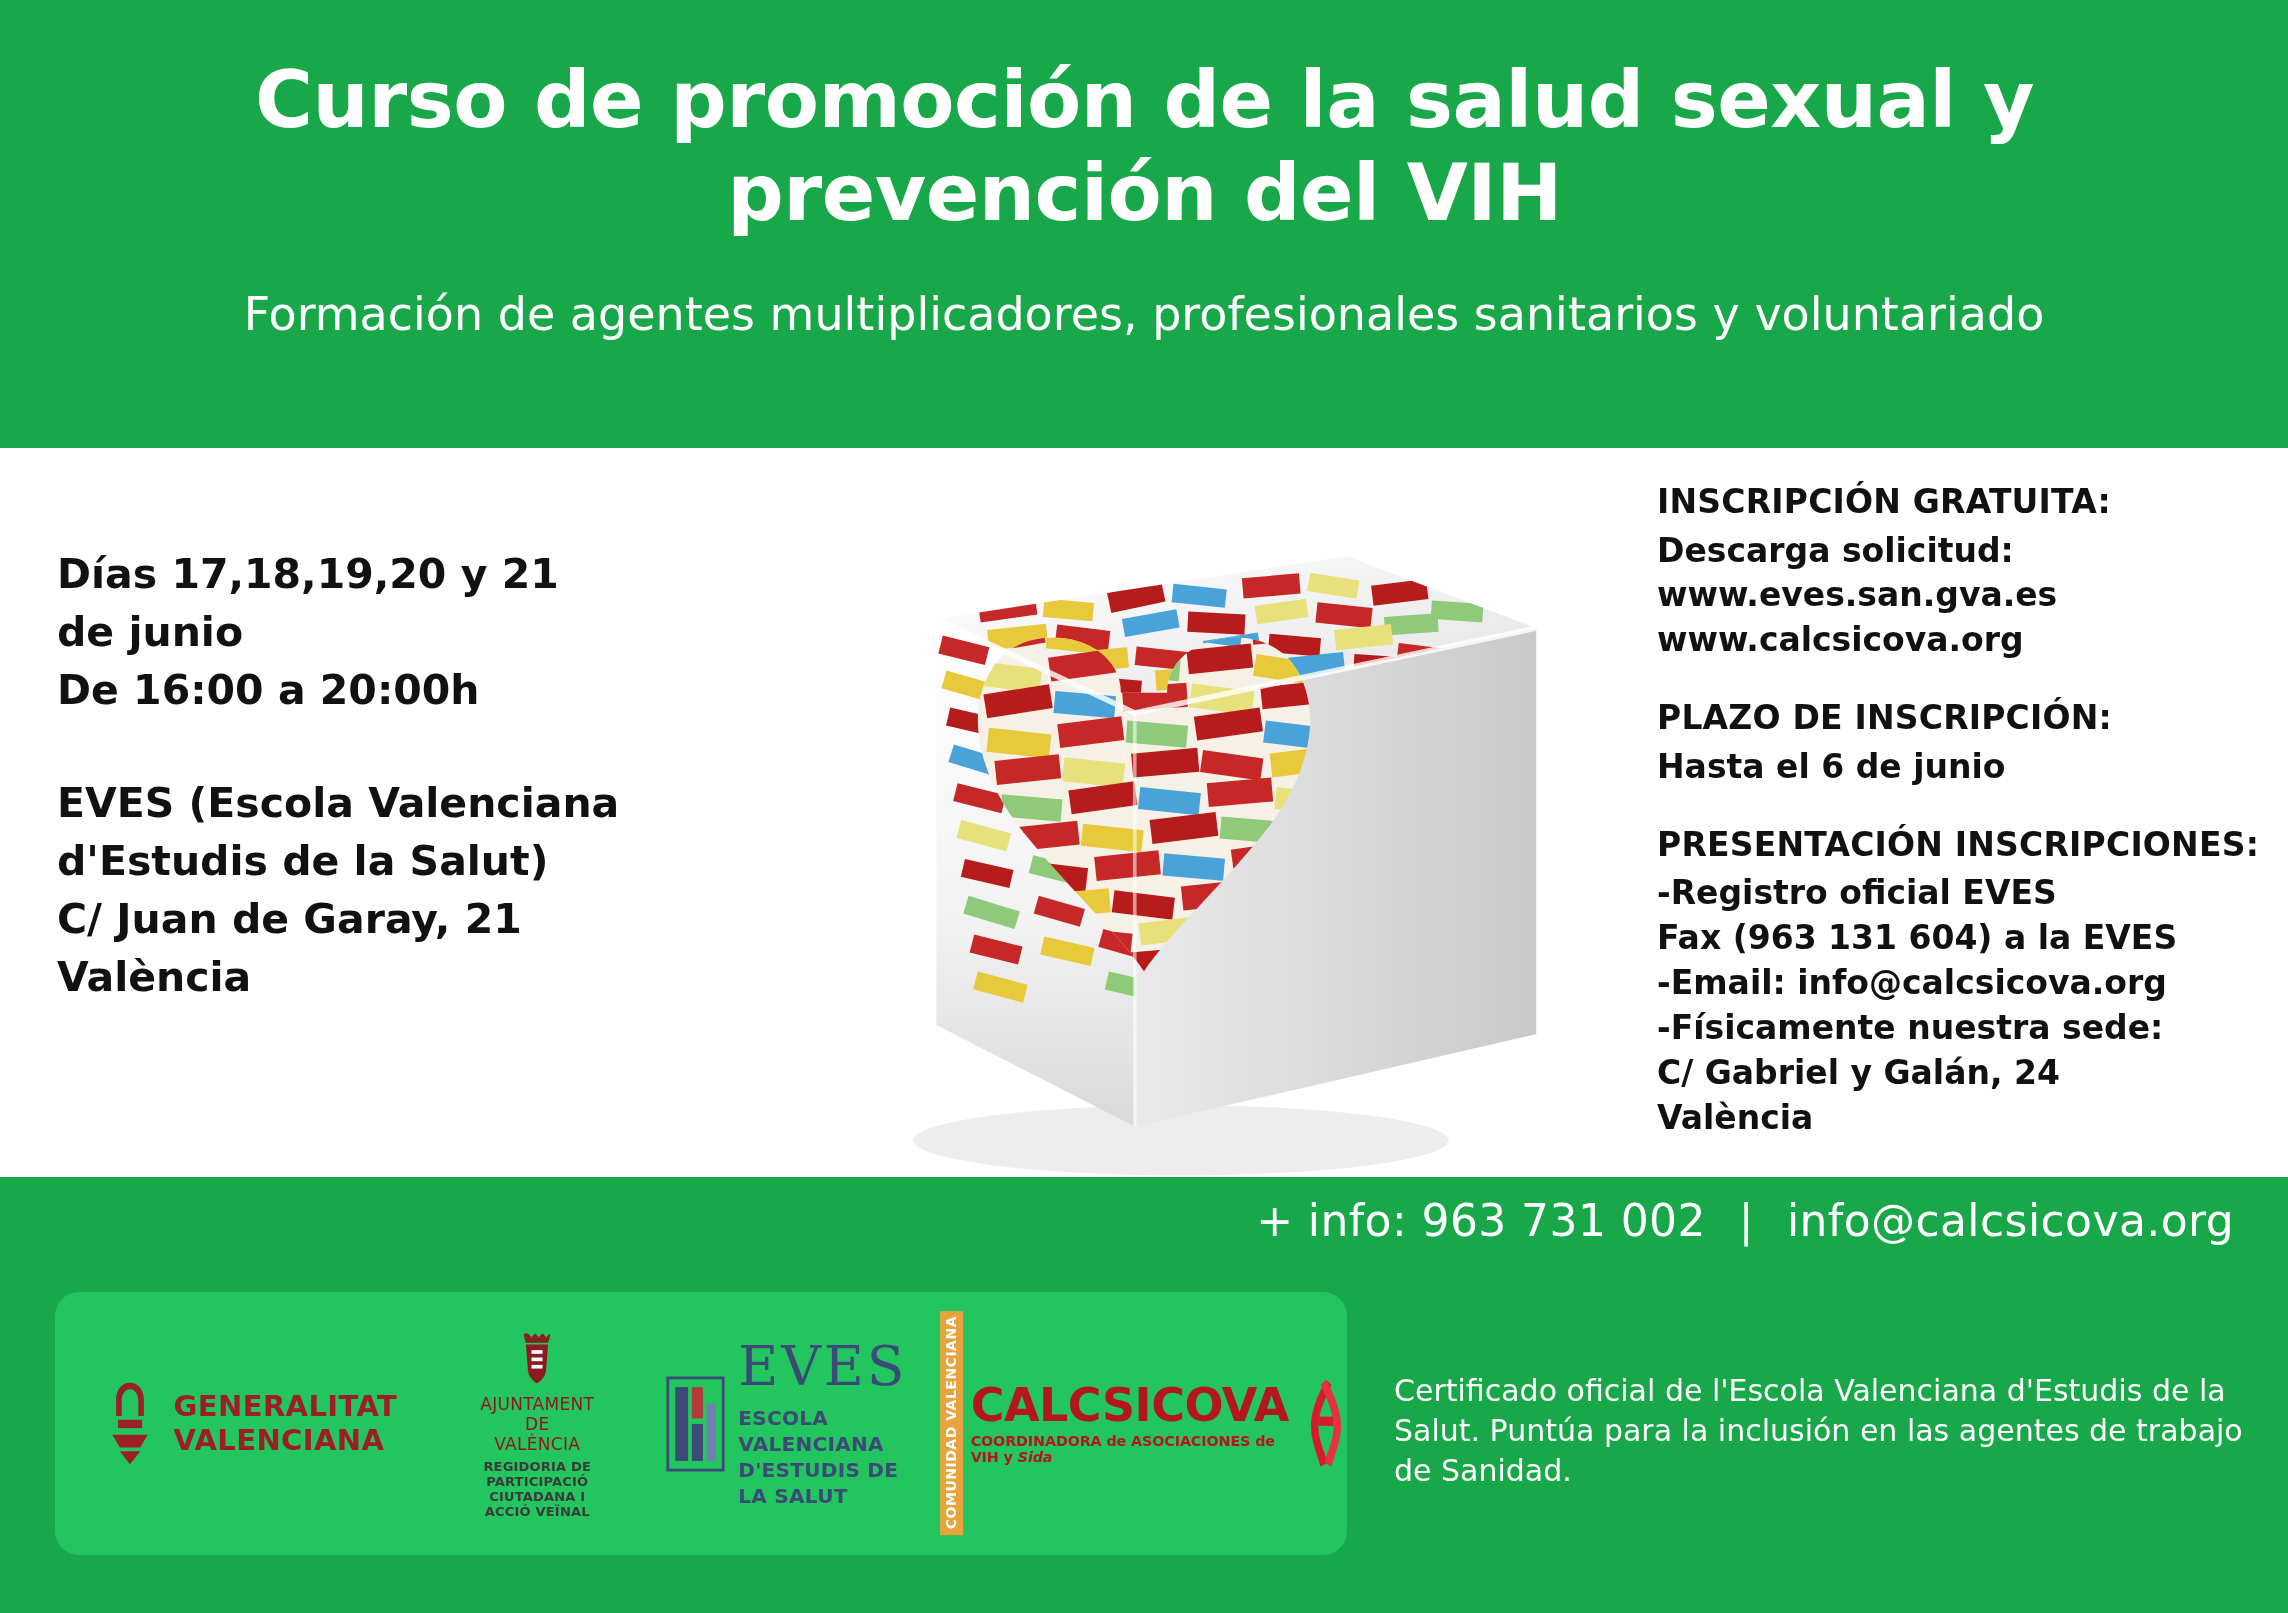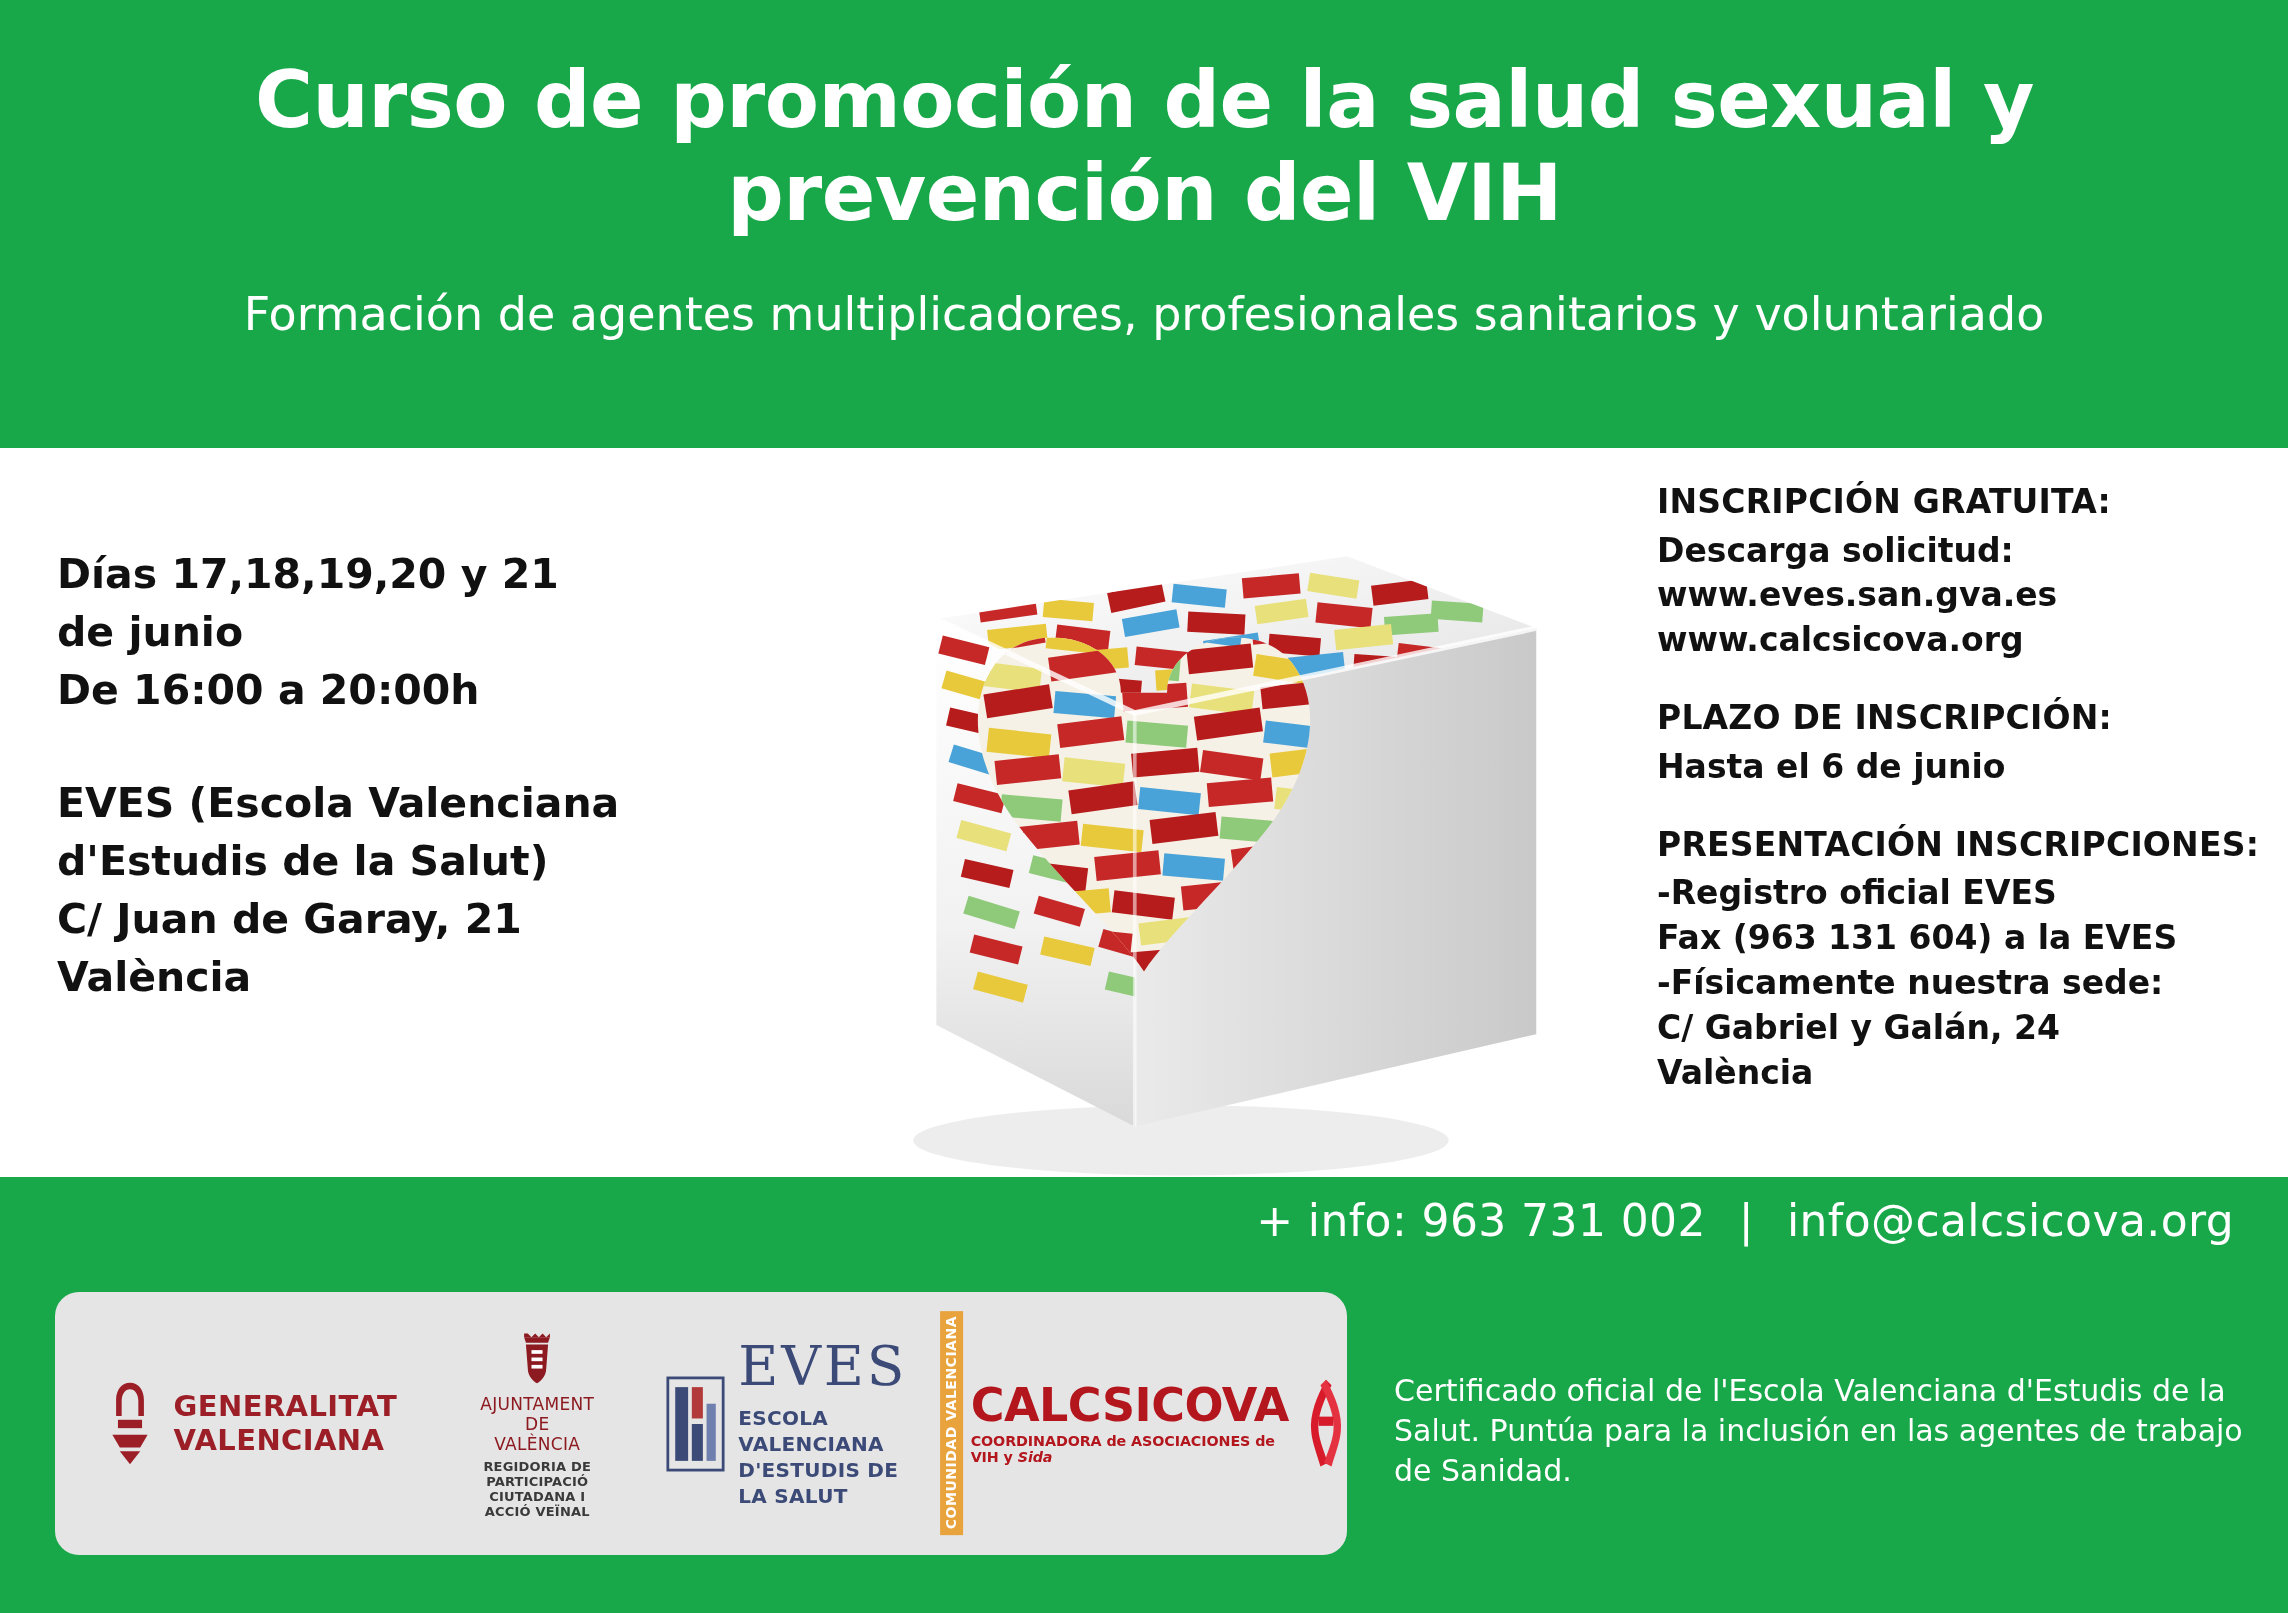--- a/index.html
+++ b/index.html
@@ -113,21 +113,21 @@
     letter-spacing: 0.4px;
   }
   .contact-line .sep { padding: 0 18.5px; }
 
   
   .logo-card {
     position: absolute;
     left: 55px; top: 1292px;
     width: 1292px;
     height: 263px;
-    background: #e5e5e5;
+    background: #22c55e;
     border-radius: 24px;
   }
   .logo-row {
     position: absolute;
     left: 0; top: 0;
     width: 1292px; height: 263px;
     display: flex;
     align-items: center;
   }
   .logo { display: flex; align-items: center; }
@@ -395,20 +395,21 @@
       <p>www.calcsicova.org</p>
     </div>
     <div class="block">
       <h3>PLAZO DE INSCRIPCIÓN:</h3>
       <p>Hasta el 6 de junio</p>
     </div>
     <div class="block">
       <h3>PRESENTACIÓN INSCRIPCIONES:</h3>
       <p>-Registro oficial EVES</p>
       <p>Fax (963 131 604) a la EVES</p>
+      <p>-Email: info@calcsicova.org</p>
       <p>-Físicamente nuestra sede:</p>
       <p>C/ Gabriel y Galán, 24</p>
       <p>València</p>
     </div>
   </div>
 
   <div class="band-bottom"></div>
 
   <div class="contact-line">
     <span>+ info: 963 731 002</span>

